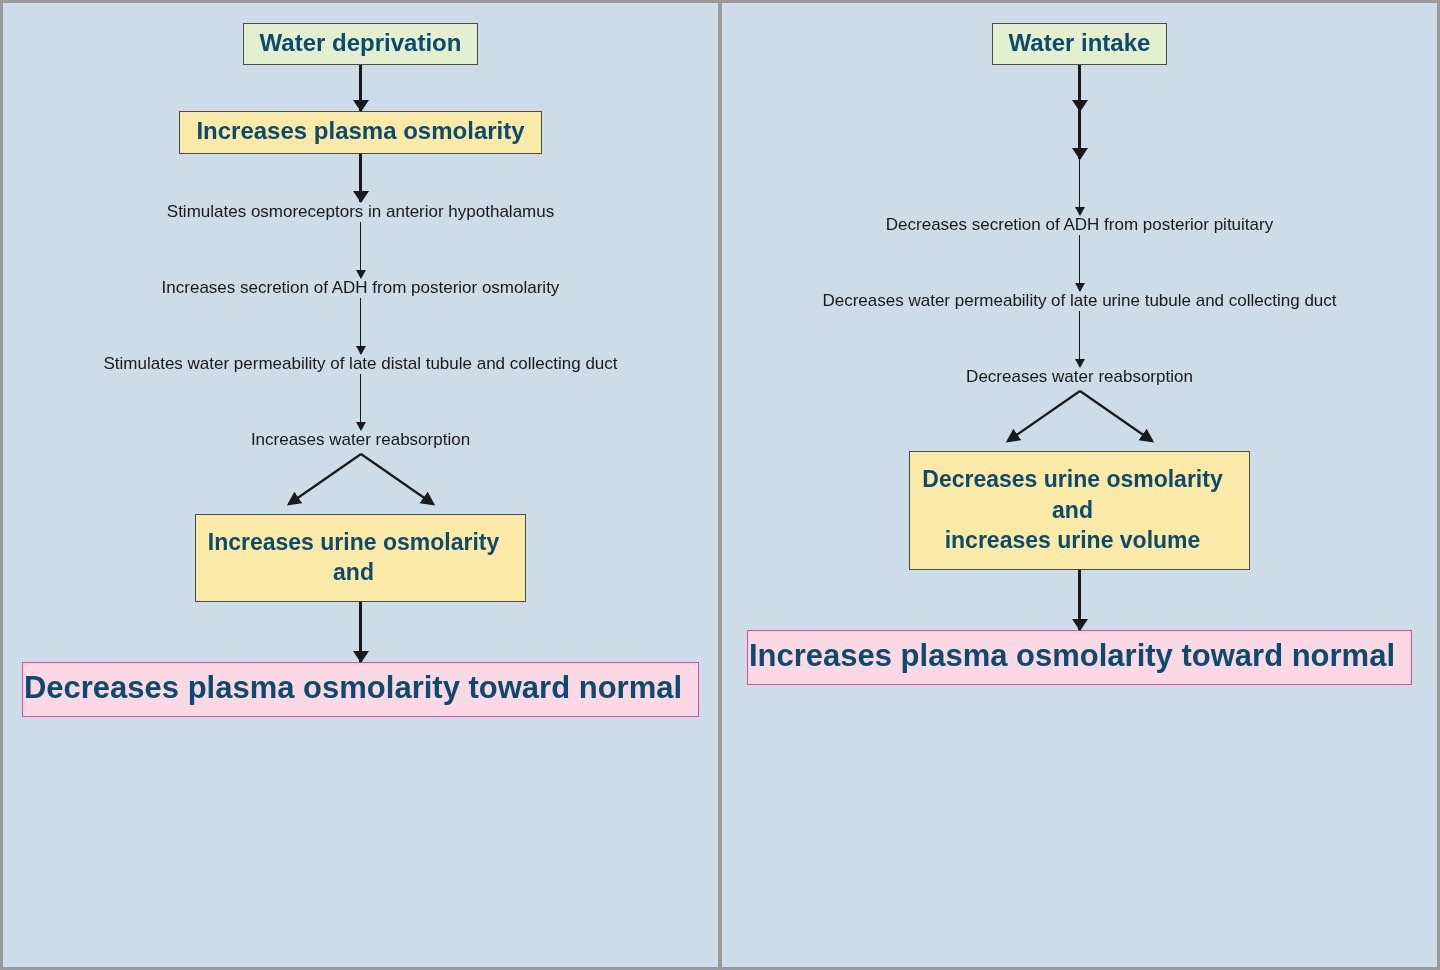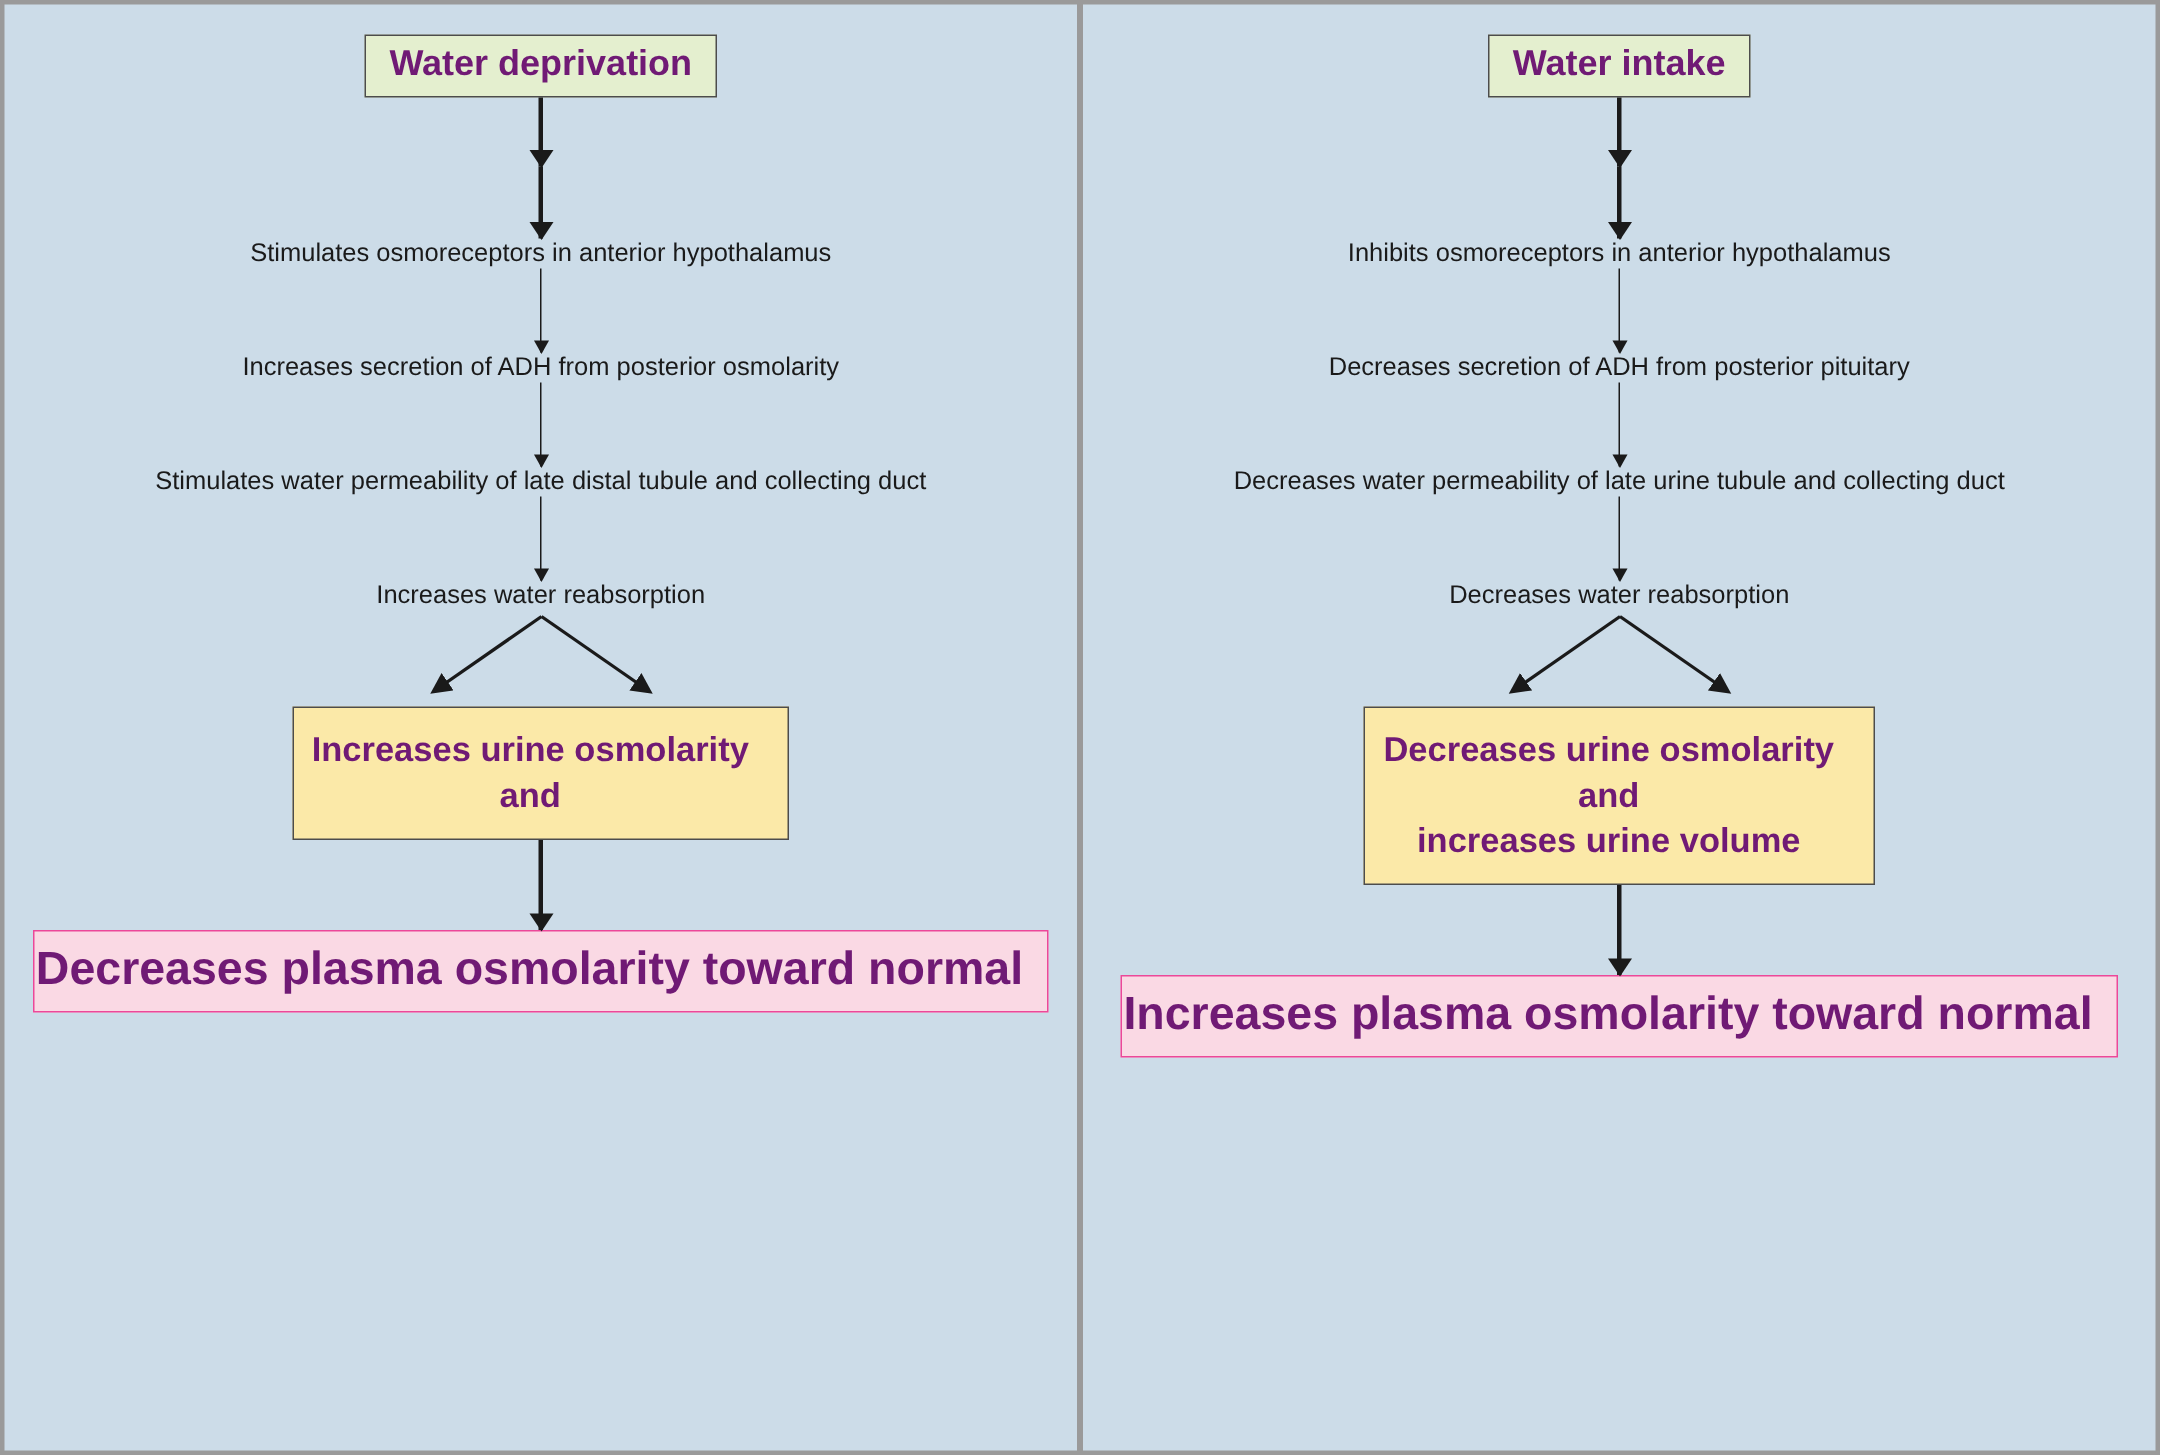--- a/index.html
+++ b/index.html
@@ -45,21 +45,21 @@
     align-items: center;
     box-sizing: border-box;
     padding-top: 20px;
   }
 
   
   .box {
     box-sizing: border-box;
     text-align: center;
     font-weight: bold;
-    color: #701a75;
+    color: #0c4a6e;
     line-height: 1.18;
     white-space: nowrap;
   }
   .box-green {
     background: #e4efcf;
     border: 1px solid #4c4c4c;
     font-size: 24px;
     padding: 5px 16px 7px 16px;
   }
   .box-yellow {
@@ -138,20 +138,21 @@
 
 <div class="stage">
 
   <div class="panel left">
     <div class="flow">
 
       <div class="box box-green">Water deprivation</div>
 
       <div class="arrow a-bold-1"></div>
 
+      <div class="box box-yellow">Increases plasma osmolarity</div>
 
       <div class="arrow a-bold-2"></div>
 
       <div class="step">Stimulates osmoreceptors in anterior hypothalamus</div>
 
       <div class="arrow thin a-thin"></div>
 
       <div class="step">Increases secretion of ADH from posterior osmolarity</div>
 
       <div class="arrow thin a-thin"></div>
@@ -189,21 +190,20 @@
   <div class="panel right">
     <div class="flow">
 
       <div class="box box-green">Water intake</div>
 
       <div class="arrow a-bold-1"></div>
 
 
       <div class="arrow a-bold-2"></div>
 
-      <div class="step">Inhibits osmoreceptors in anterior hypothalamus</div>
 
       <div class="arrow thin a-thin"></div>
 
       <div class="step">Decreases secretion of ADH from posterior pituitary</div>
 
       <div class="arrow thin a-thin"></div>
 
       <div class="step">Decreases water permeability of late urine tubule and collecting duct</div>
 
       <div class="arrow thin a-thin"></div>

